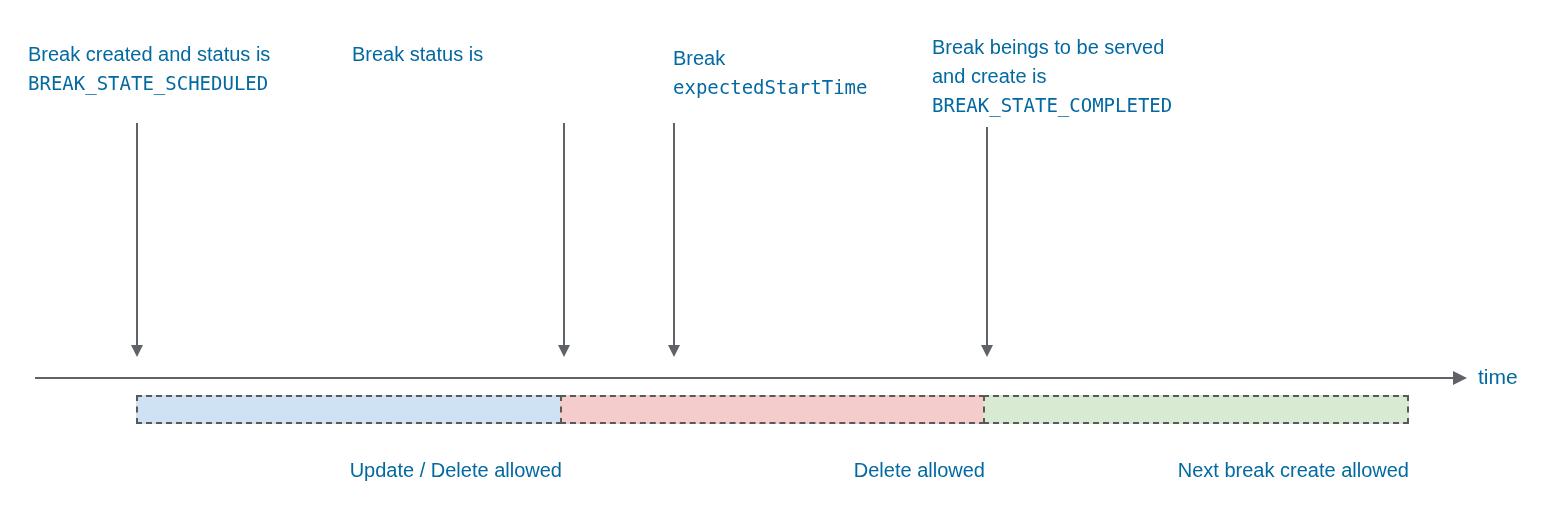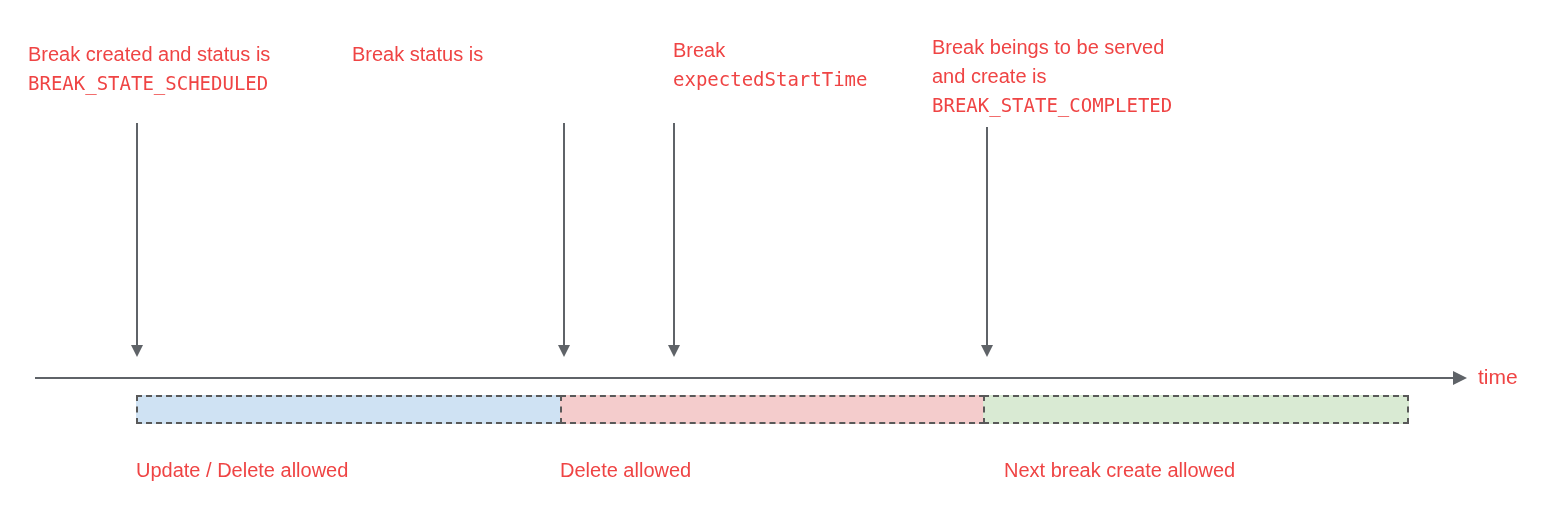--- a/index.html
+++ b/index.html
@@ -2,21 +2,21 @@
 <html><head>
 <meta charset="utf-8">
 <style>
   html, body { margin: 0; padding: 0; background: #ffffff; }
   .canvas {
     position: relative;
     width: 1558px;
     height: 520px;
     background: #ffffff;
     font-family: "Liberation Sans", sans-serif;
-    color: #ef4444;
+    color: #0369a1;
     overflow: hidden;
   }
   .annotation { position: absolute; }
   .t-sans {
     font-family: "Liberation Sans", sans-serif;
     font-size: 20px;
     line-height: 29px;
     white-space: nowrap;
   }
   .t-mono {
@@ -71,42 +71,42 @@
     border: 2px dashed #595959;
     box-sizing: border-box;
   }
   .seg-blue  { left: 136px; width: 426px; }
   .seg-red   { left: 560px; width: 425px; }
   .seg-green { left: 983px; width: 426px; }
   .seg-label {
     position: absolute;
     top: 459px;
     font-size: 20px;
-    text-align: left;
+    text-align: right;
     white-space: nowrap;
   }
   .lab-blue  { left: 136px; width: 426px; }
   .lab-red   { left: 560px; width: 425px; }
-  .lab-green { left: 1004px; width: 426px; }
+  .lab-green { left: 983px; width: 426px; }
 </style>
 </head>
 <body>
 
 <div class="canvas">
 
   <div class="annotation" style="left:28px; top:40px;">
     <div class="t-sans">Break created and status is</div>
     <div class="t-mono">BREAK_STATE_SCHEDULED</div>
   </div>
 
   <div class="annotation" style="left:352px; top:40px;text-align:right;">
     <div class="t-sans">Break status is</div>
   </div>
 
-  <div class="annotation" style="left:673px; top:36px;">
+  <div class="annotation" style="left:673px; top:44px;">
     <div class="t-sans">Break</div>
     <div class="t-mono">expectedStartTime</div>
   </div>
 
   <div class="annotation" style="left:932px; top:33px;">
     <div class="t-sans">Break beings to be served</div>
     <div class="t-sans">and create is</div>
     <div class="t-mono">BREAK_STATE_COMPLETED</div>
   </div>
 

